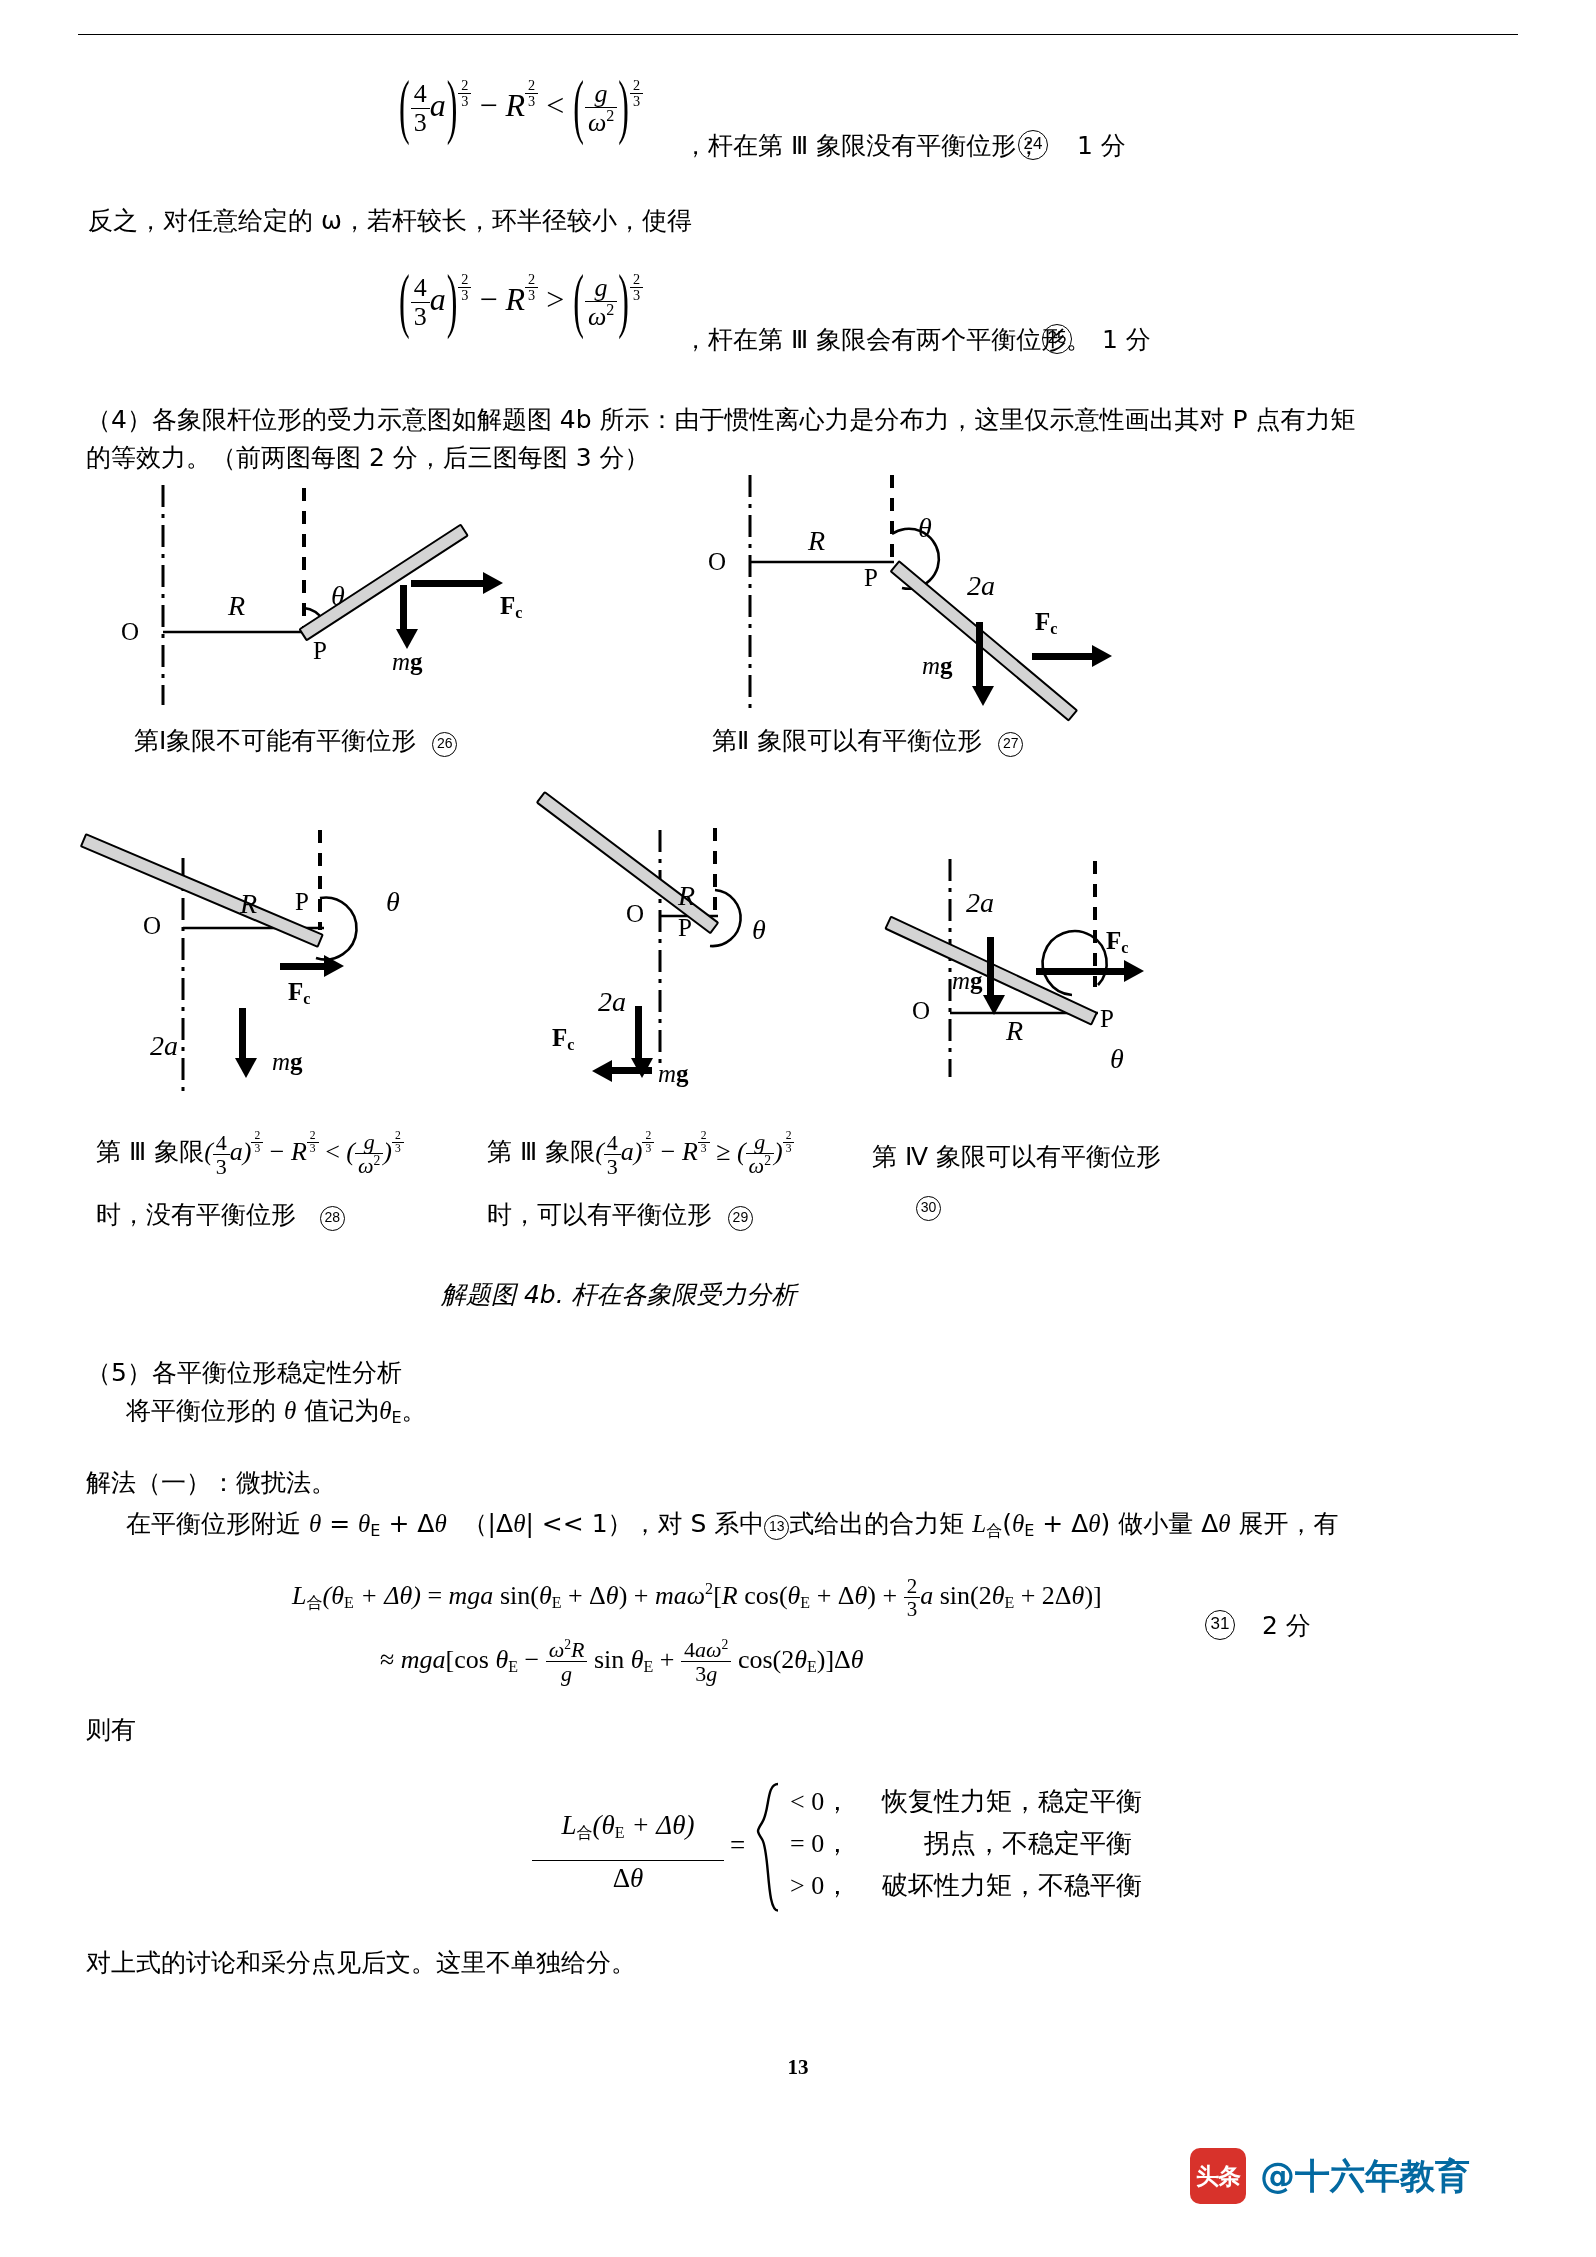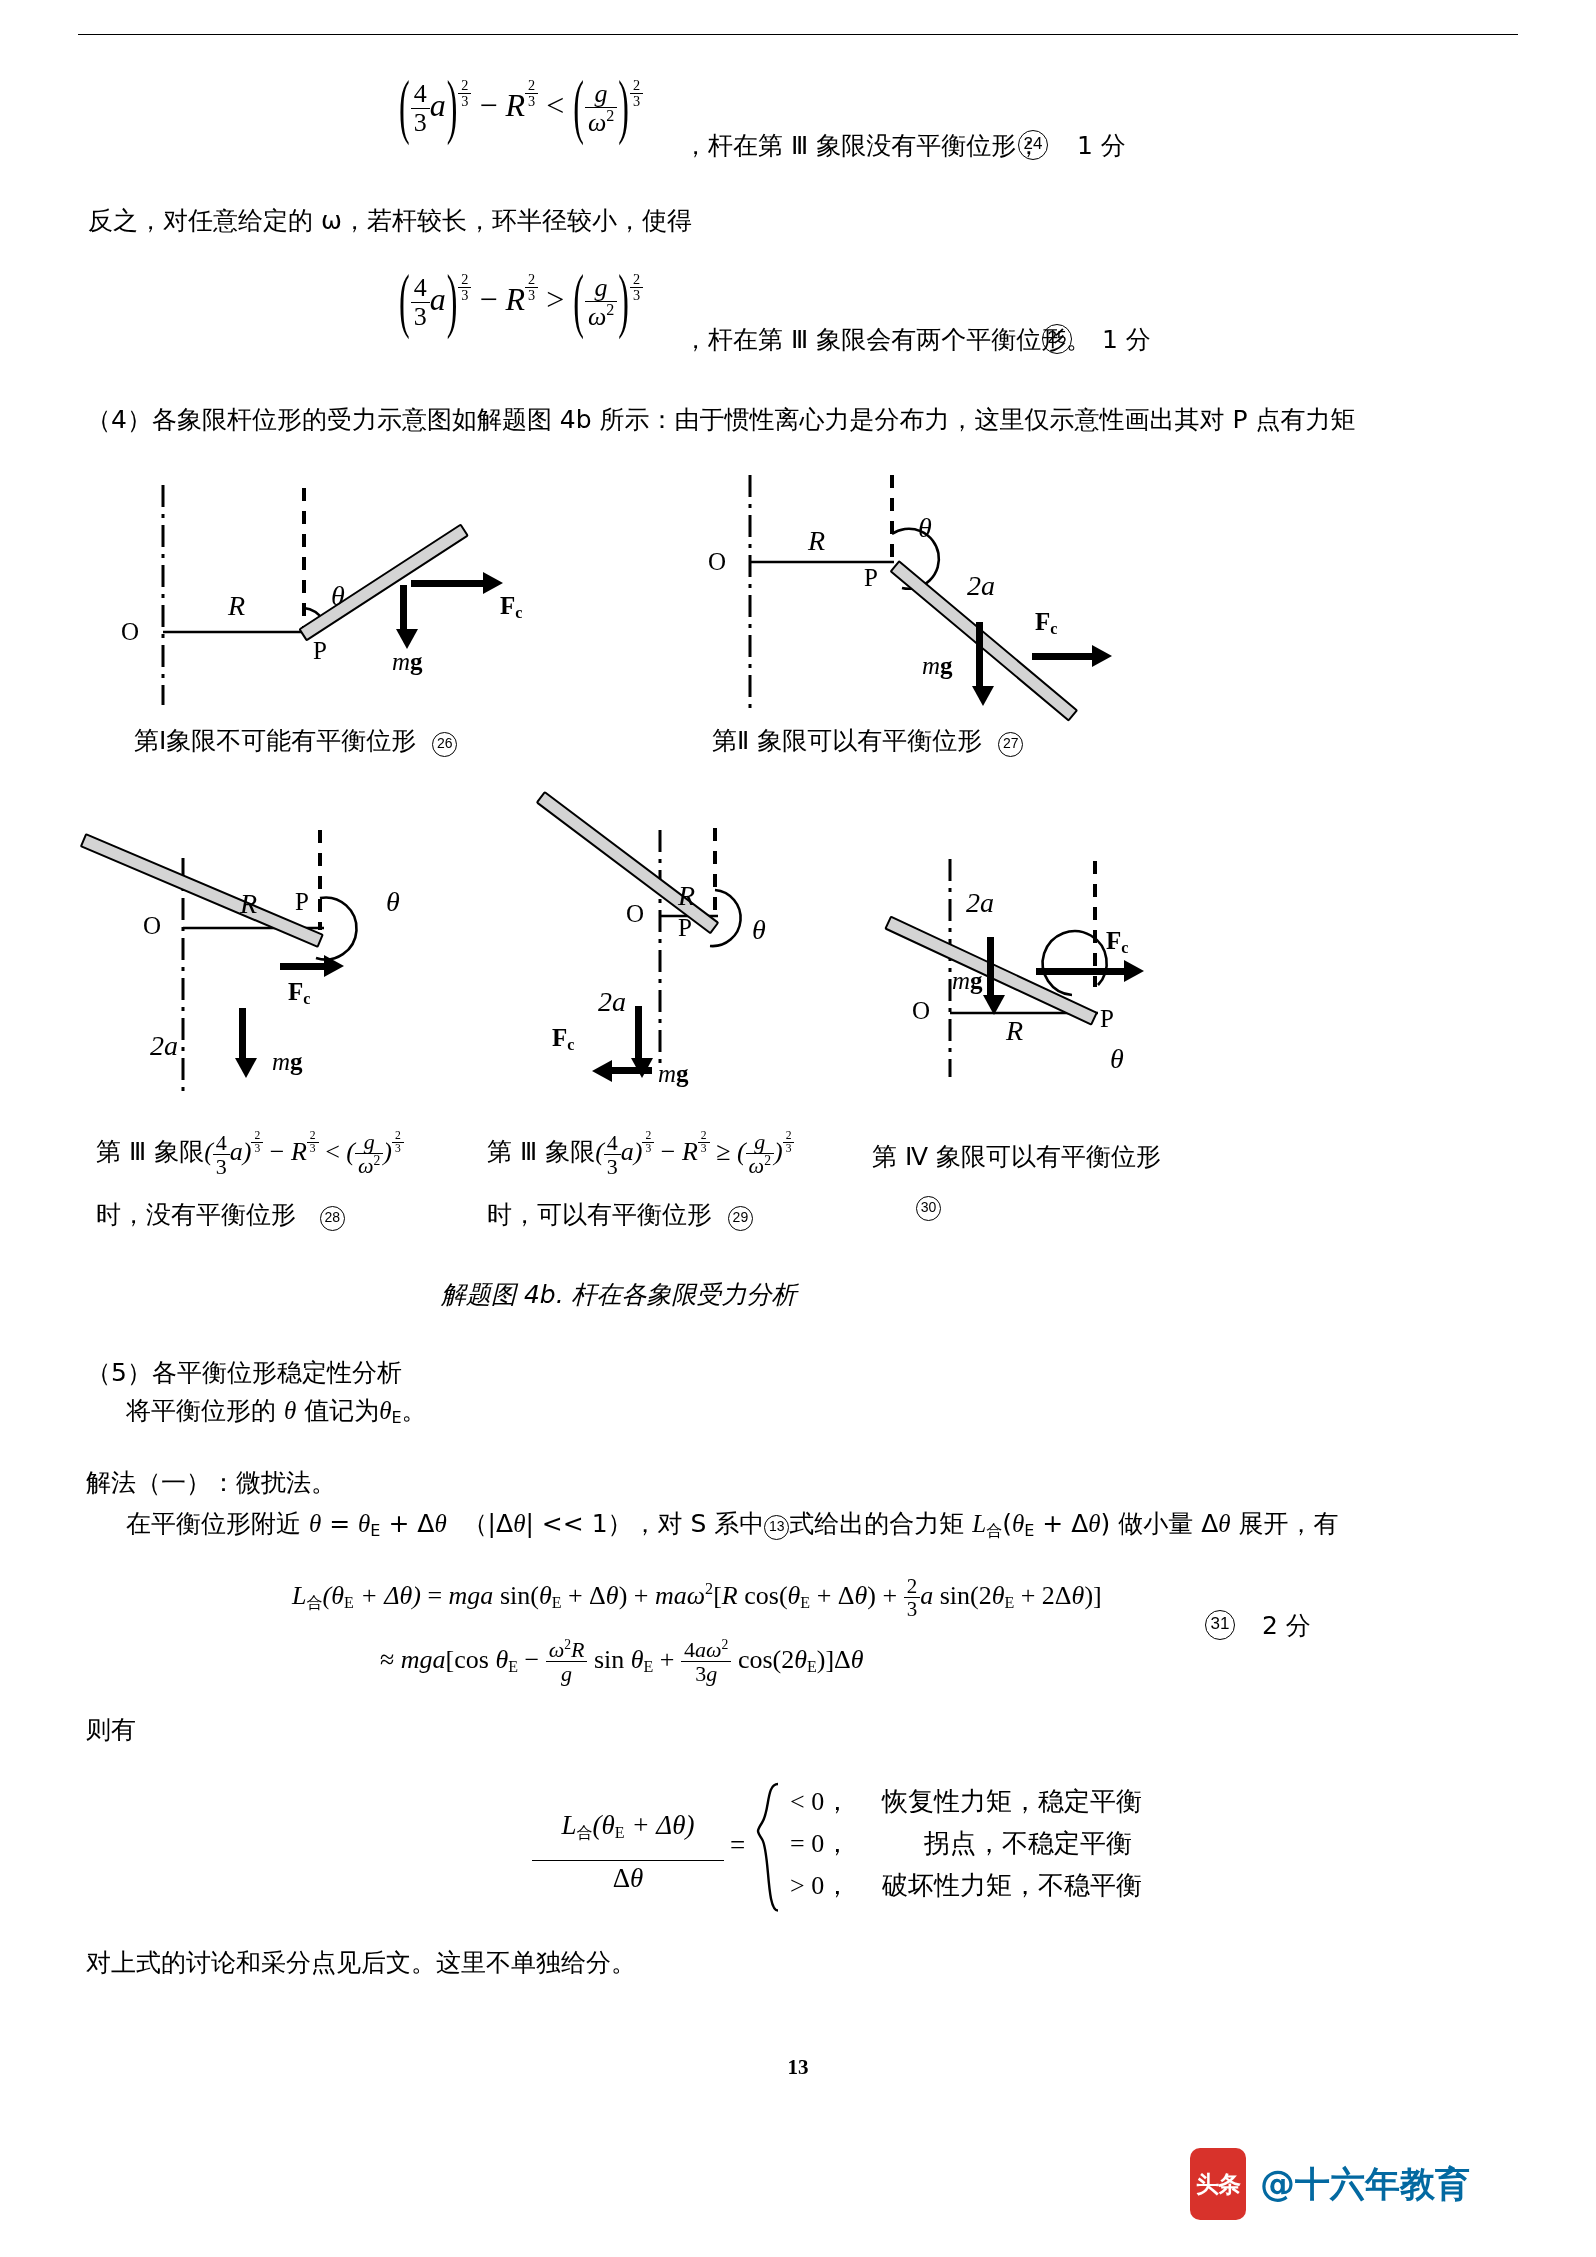--- a/index.html
+++ b/index.html
@@ -50,21 +50,21 @@
   .bold{font-weight:bold;}
   svg{overflow:visible;}
 
   .caption{position:absolute;font-size:25px;white-space:nowrap;}
   .figtitle{position:absolute;font-size:25px;font-style:italic;}
 
   .pageno{position:absolute;left:0;right:0;text-align:center;font-size:21px;font-weight:bold;}
 
   
   .wm{position:absolute;display:flex;align-items:center;gap:14px;}
-  .wm-badge{width:56px;height:72px;border-radius:10px;background:#d8322b;color:#fff;
+  .wm-badge{width:56px;height:56px;border-radius:10px;background:#d8322b;color:#fff;
      font-size:23px;font-weight:bold;display:flex;align-items:center;justify-content:center;
      font-family:"DejaVu Sans",sans-serif;letter-spacing:-1px;}
   .wm-txt{font-size:35px;font-weight:bold;color:#0369a1;
      font-family:"DejaVu Sans","Liberation Sans",sans-serif;}
 </style>
 </head>
 <body>
 
 <div class="page">
   <div class="rule-top"></div>
@@ -91,20 +91,21 @@
       R<span class="expo"><span class="frac fsm"><span class="num up">2</span><span class="up">3</span></span></span>
       <span class="up">&gt;</span>
       <span class="bigparen">(</span><span class="frac" style="font-size:26px;"><span class="num">g</span><span>ω<span class="expo">2</span></span></span><span class="bigparen">)</span><span class="expo"><span class="frac fsm"><span class="num up">2</span><span class="up">3</span></span></span>
     </span>
   </div>
   <div class="txt cn" style="left:683px;top:322px;">，杆在第 Ⅲ 象限会有两个平衡位形。</div>
   <span class="circ" style="position:absolute;left:1042px;top:324px;">25</span>
   <div class="txt cn" style="left:1102px;top:322px;">1 分</div>
 
   <div class="txt cn" style="left:86px;top:402px;">（4）各象限杆位形的受力示意图如解题图 4b 所示：由于惯性离心力是分布力，这里仅示意性画出其对 P 点有力矩</div>
+  <div class="txt cn" style="left:86px;top:440px;">的等效力。（前两图每图 2 分，后三图每图 3 分）</div>
 
   <div class="fig" style="left:95px;top:480px;width:470px;height:230px;">
 
     <svg width="470" height="230" style="position:absolute;left:0;top:0;">
       <line x1="68" y1="5" x2="68" y2="225" stroke="#000" stroke-width="3" stroke-dasharray="22 7 4 7"></line>
       <line x1="209" y1="8" x2="209" y2="152" stroke="#000" stroke-width="4" stroke-dasharray="13 10"></line>
       <line x1="68" y1="152" x2="212" y2="152" stroke="#000" stroke-width="2.4"></line>
       <path d="M209 128 A 26 26 0 0 1 228 140" fill="none" stroke="#000" stroke-width="2.4"></path>
     </svg>
 

